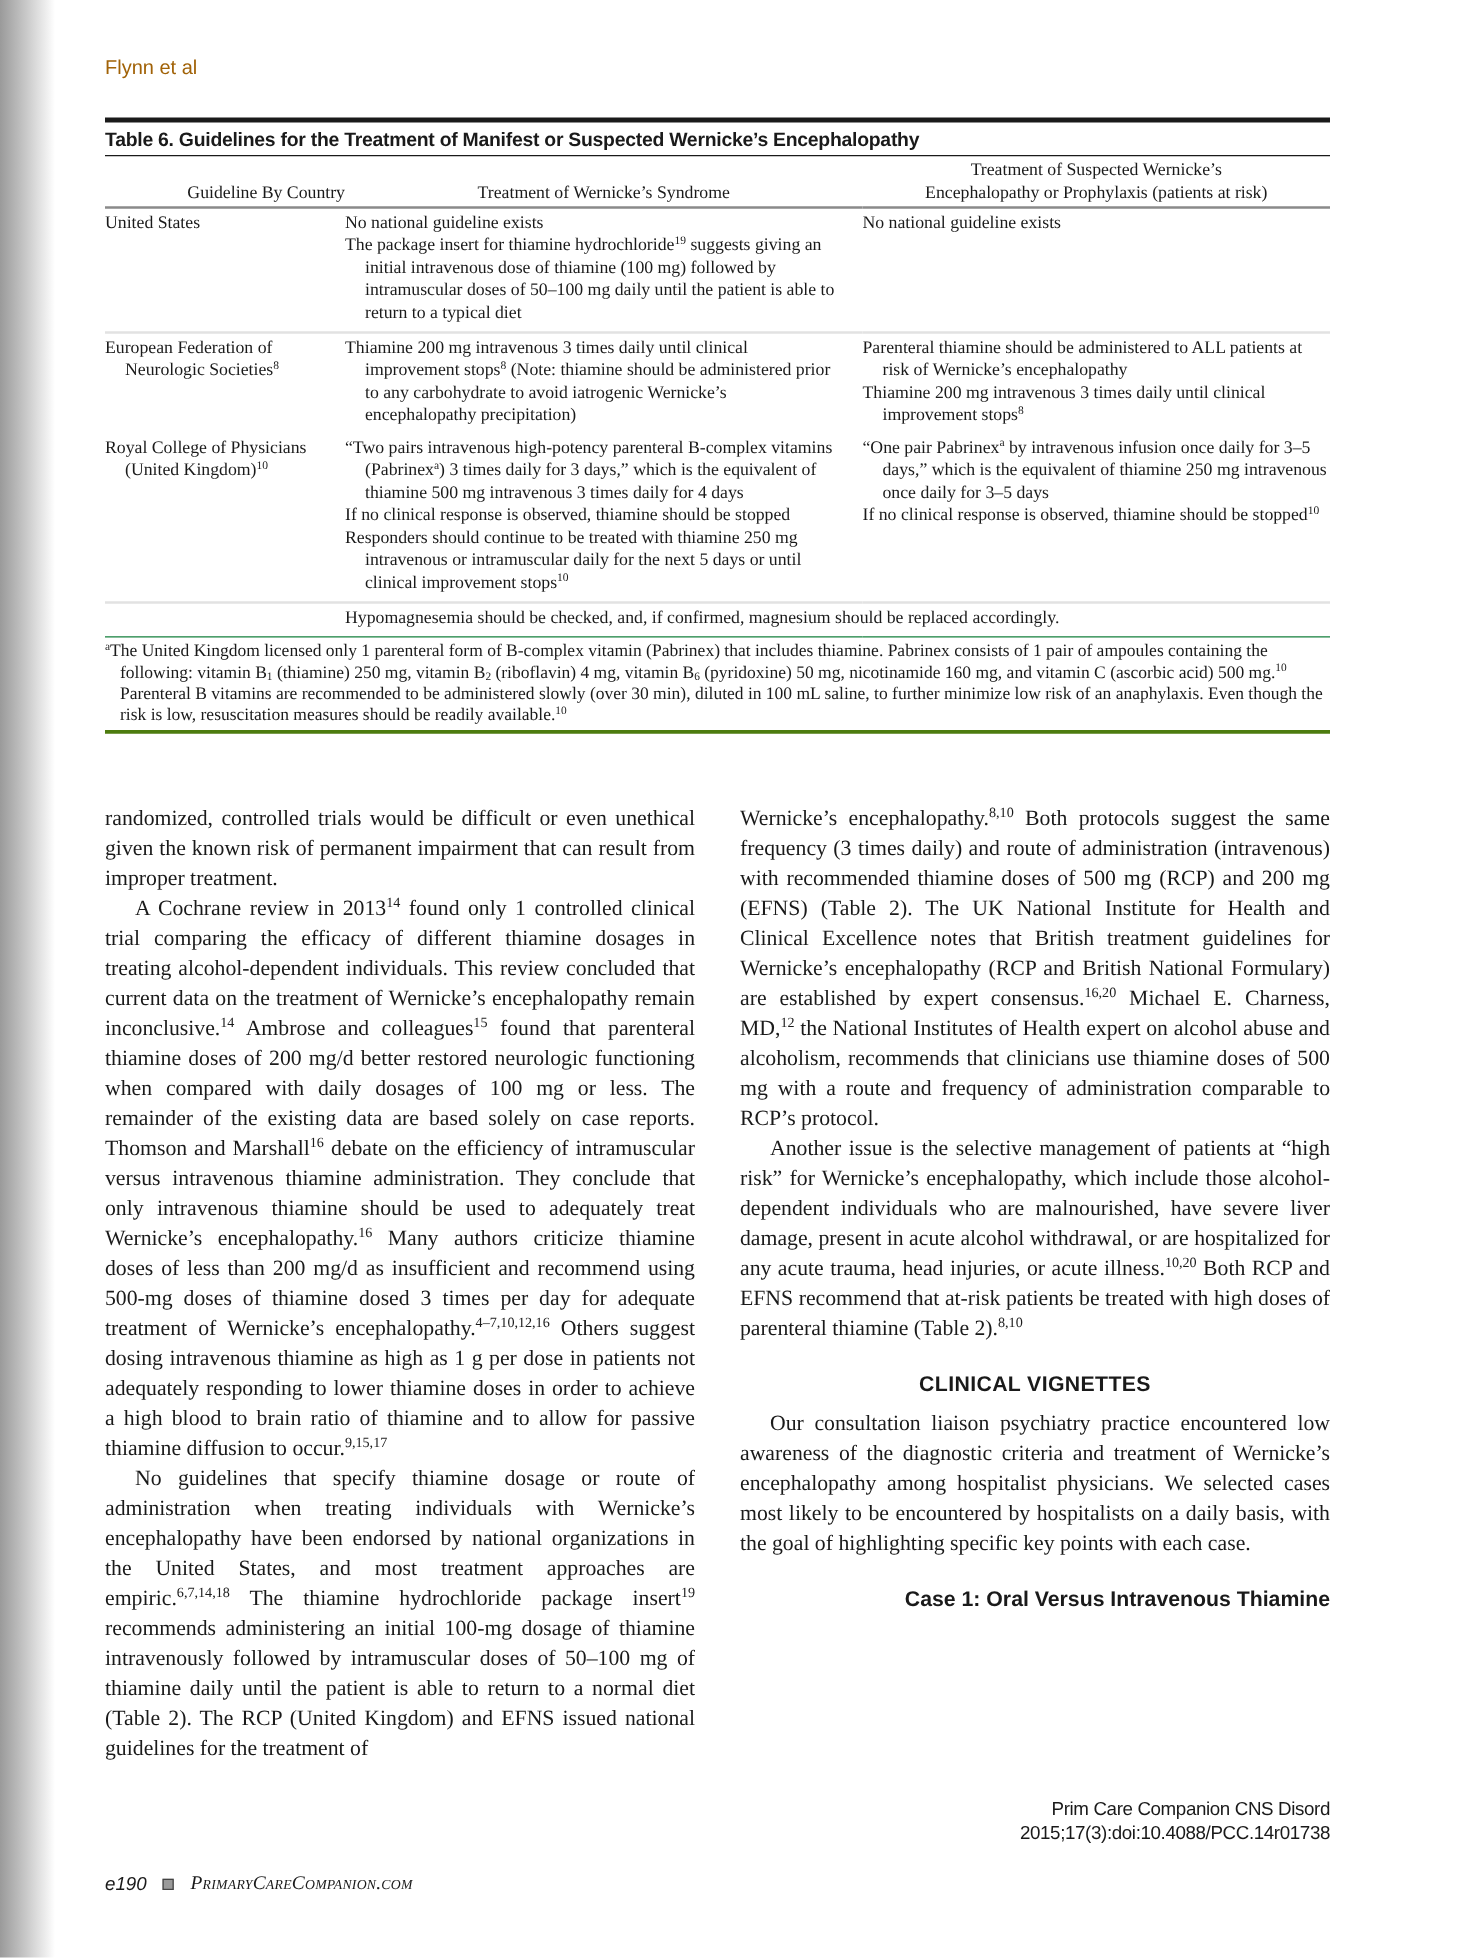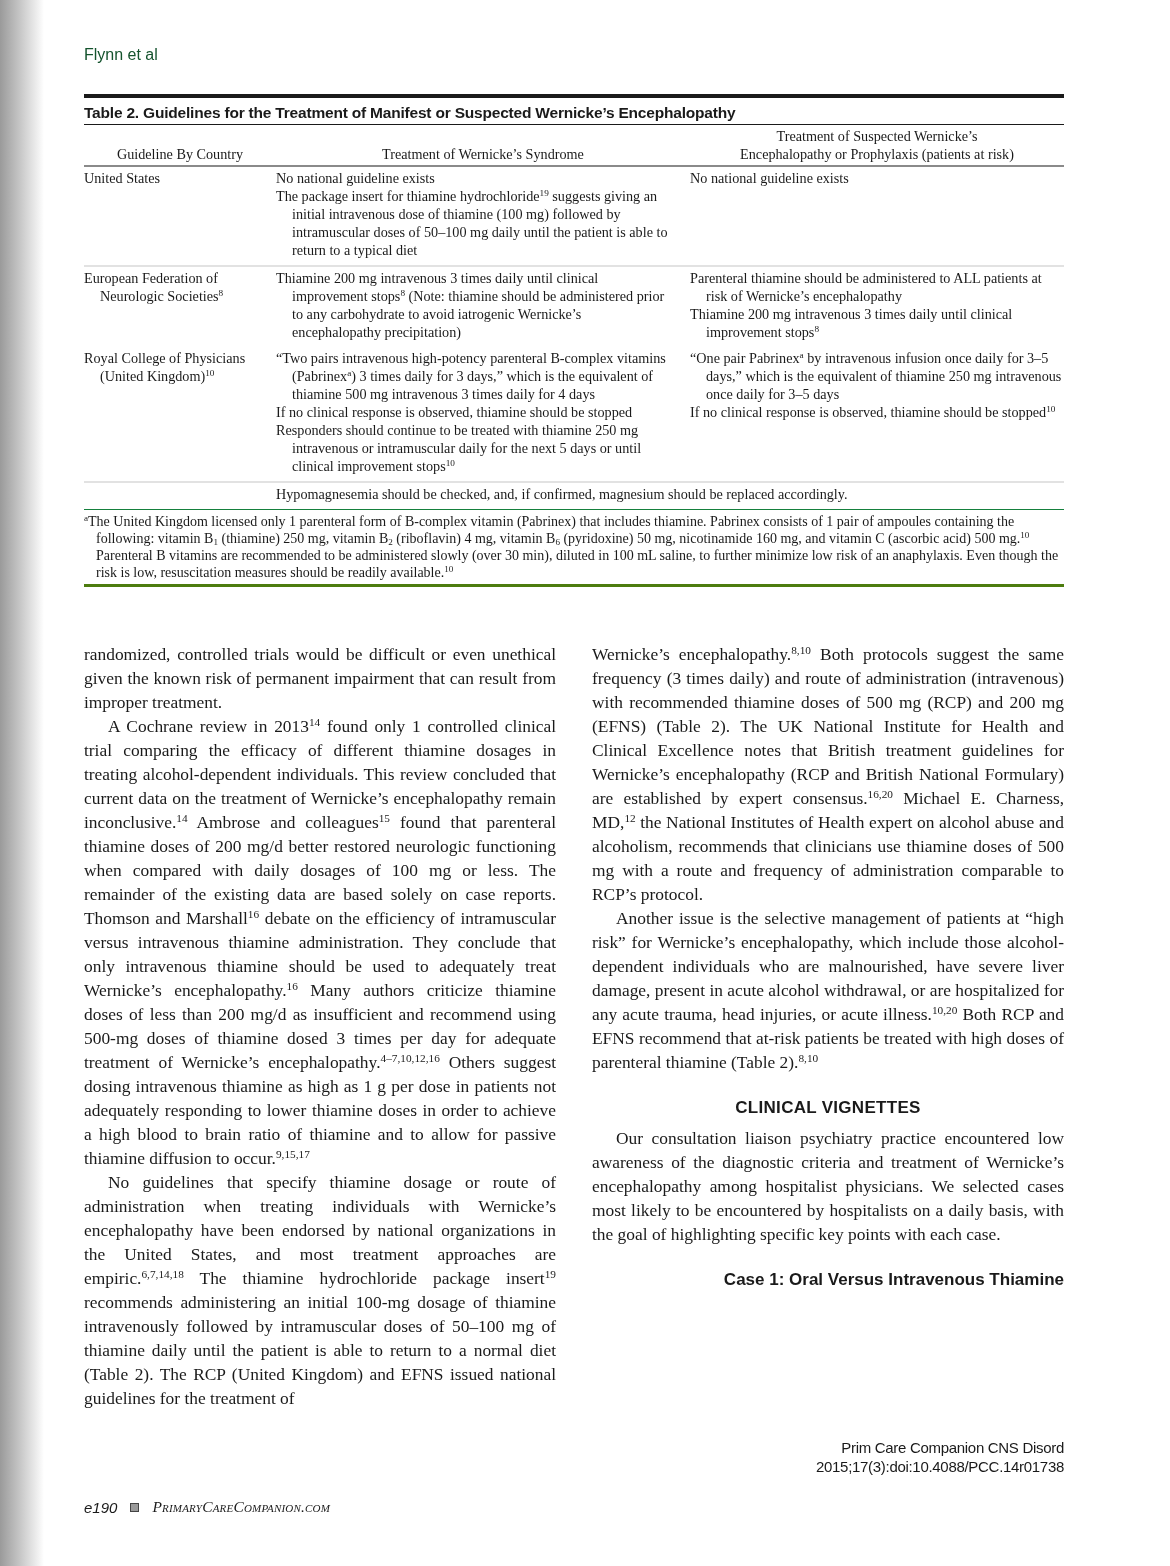--- a/index.html
+++ b/index.html
@@ -7,34 +7,34 @@
     width: 1170px; height: 1566px; position: relative; overflow: hidden;
     background: #ffffff; color: #1a1a1a;
     font-family: "Liberation Serif", serif;
   }
   .gutter {
     position: absolute; left: 0; top: 0; width: 44px; height: 1566px;
     background: linear-gradient(to right, #9a9a9a 0%, #c6c6c6 45%, #efefef 85%, #ffffff 100%);
   }
   .running-head {
     position: absolute; left: 84px; top: 46px;
-    font-family: "Liberation Sans", sans-serif; font-size: 16px; color: #14532d;
+    font-family: "Liberation Sans", sans-serif; font-size: 16px; color: #a16207;
   }
   .table-wrap { position: absolute; left: 84px; top: 94px; width: 980px; }
   .table-topbar { height: 4px; background: #1a1a1a; }
   .table-caption {
     font-family: "Liberation Sans", sans-serif; font-weight: bold; font-size: 15.5px;
     padding: 6px 0 2px 0; border-bottom: 1px solid #1a1a1a; letter-spacing: -0.2px;
   }
   table.guide { width: 100%; border-collapse: collapse; font-size: 14.2px; line-height: 18px; }
   table.guide th {
     font-weight: normal; vertical-align: bottom; padding: 2px 0 2px 0;
     border-bottom: 2px solid #8a8a8a;
   }
-  table.guide th.c1 { text-align: center; width: 192px; }
+  table.guide th.c1 { text-align: right; width: 192px; }
   table.guide th.c2 { text-align: center; width: 414px; }
   table.guide th.c3 { text-align: center; }
   table.guide td { vertical-align: top; padding: 2px 0 6px 0; }
   table.guide tr.row-sep td { border-bottom: 2px solid #e2e2e2; }
   .entry { padding-left: 16px; text-indent: -16px; }
   td.c2 .entry { margin-right: 20px; }
   td.c1 .entry { padding-right: 16px; }
   td.c3 { padding-left: 0; }
   sup { font-size: 0.65em; line-height: 0; vertical-align: 0.55em; }
   sub { font-size: 0.65em; line-height: 0; vertical-align: -0.25em; }
@@ -72,21 +72,21 @@
 </style>
 </head>
 <body>
 
 <div class="gutter"></div>
 
 <div class="running-head">Flynn et al</div>
 
 <div class="table-wrap">
   <div class="table-topbar"></div>
-  <div class="table-caption">Table 2. Guidelines for the Treatment of Manifest or Suspected Wernicke’s Encephalopathy</div>
+  <div class="table-caption">Table 6. Guidelines for the Treatment of Manifest or Suspected Wernicke’s Encephalopathy</div>
   <table class="guide">
     <thead>
       <tr>
         <th class="c1">Guideline By Country</th>
         <th class="c2">Treatment of Wernicke’s Syndrome</th>
         <th class="c3">
           <div>Treatment of Suspected Wernicke’s</div>
           <div>Encephalopathy or Prophylaxis (patients at risk)</div>
         </th>
       </tr>

